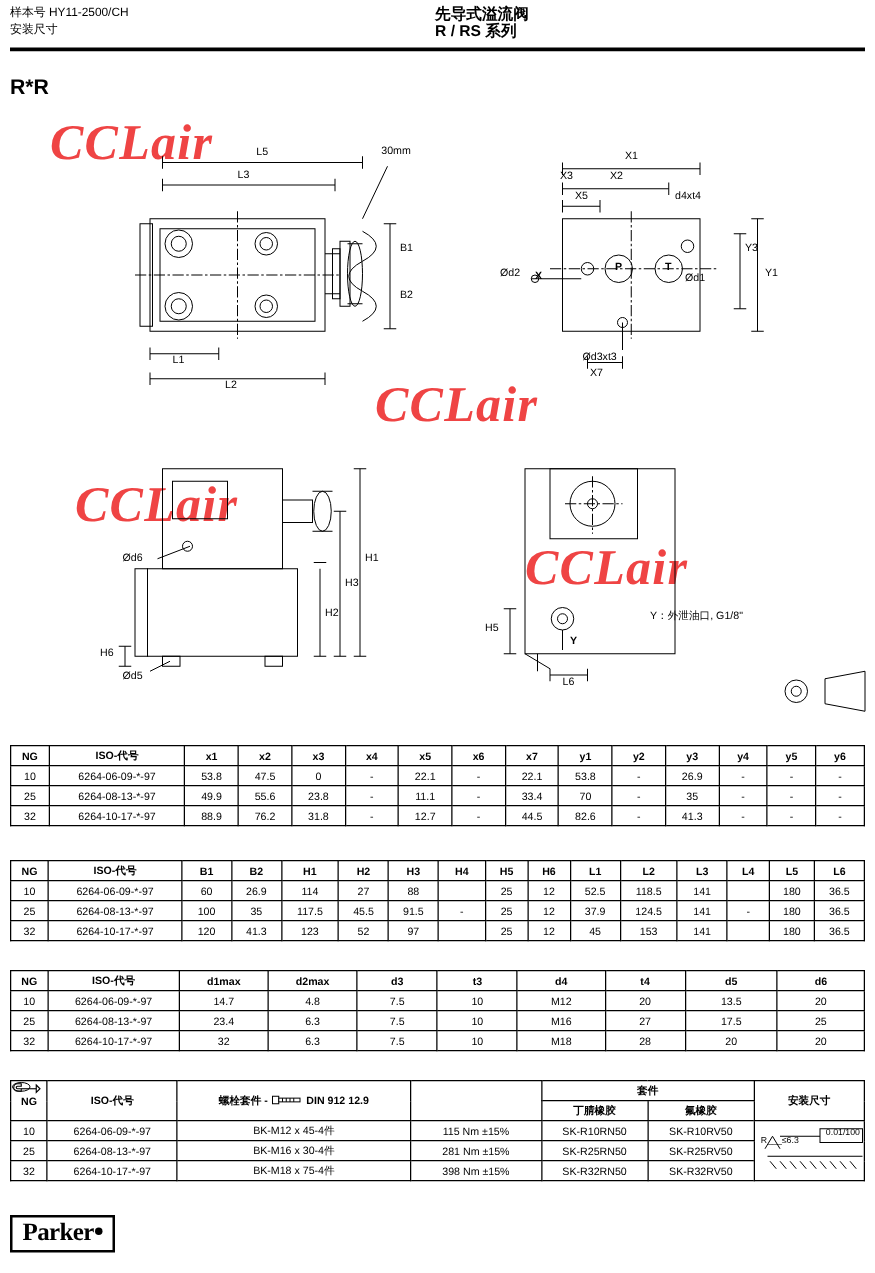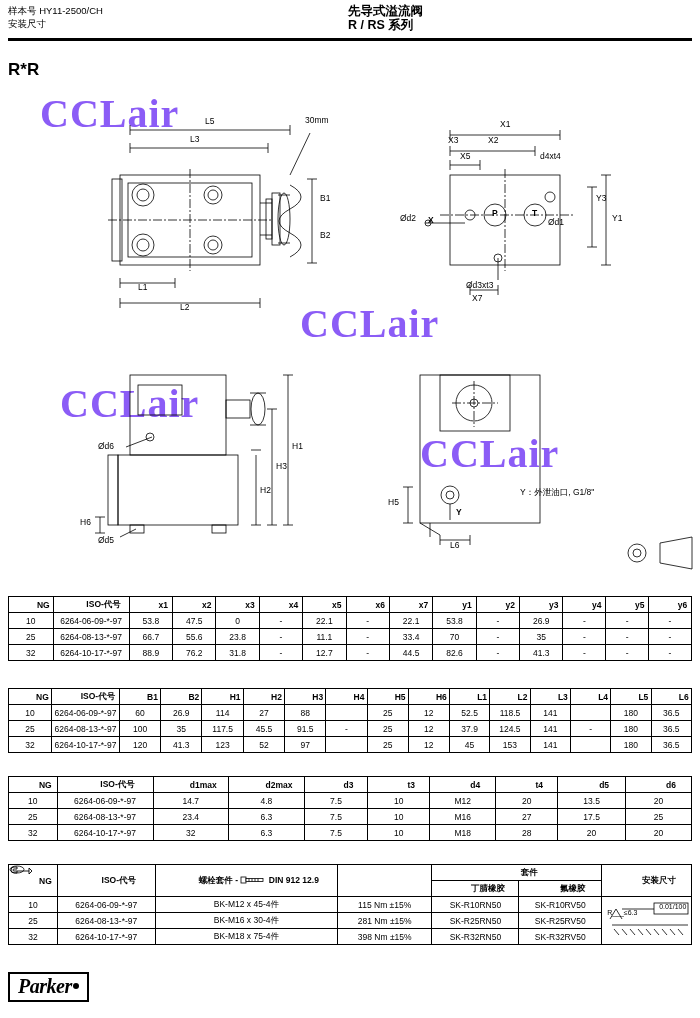--- a/index.html
+++ b/index.html
@@ -18,22 +18,23 @@
   .hdr{position:absolute;left:8px;top:4px;width:684px;}
   .hdr-left{position:absolute;left:0;top:0;font-size:9.5px;line-height:13px;}
   .hdr-center{position:absolute;left:340px;top:0;font-size:12.5px;font-weight:bold;line-height:14px;}
   .hdr-rule{position:absolute;left:8px;top:38px;width:684px;height:3px;background:#000;}
   .sect-title{position:absolute;left:8px;top:60px;font-size:17px;font-weight:bold;}
 
   
   .wm{
     position:absolute;
     font-family:"Liberation Serif", serif;
+    font-style:italic;
     font-weight:bold;
-    color:#8b5cf6;
+    color:#ef4444;
     font-size:40px;
     letter-spacing:1px;
     white-space:nowrap;
     z-index:0;
     pointer-events:none;
   }
   .wm.small{font-size:30px;}
 
   
   .draw{position:absolute;left:0;top:75px;width:700px;height:480px;z-index:2;}
@@ -44,34 +45,33 @@
   table{border-collapse:collapse;position:absolute;background:#fff;}
   table td,table th{
     border:1px solid #000;
     font-size:8.5px;
     text-align:center;
     padding:1px 2px;
     height:13px;
     font-weight:normal;
     white-space:nowrap;
   }
-  table th{font-weight:bold;padding-left:27px;}
+  table th{font-weight:bold;}
   .note{position:absolute;font-size:8.5px;}
 
   
   .footer{position:absolute;left:8px;top:972px;}
   .parker-box{
     border:2px solid #000;
     display:inline-block;
     padding:1px 8px 2px 8px;
     background:#fff;
   }
   .parker-txt{
     font-family:"Liberation Serif", serif;
-    font-style:italic;
     font-weight:bold;
     font-size:20px;
     letter-spacing:-0.5px;
   }
   .parker-dot{
     display:inline-block;width:6px;height:6px;border-radius:50%;
     background:#000;vertical-align:super;margin-left:1px;
   }
   svg{position:absolute;left:0;top:0;overflow:visible;}
 </style>
@@ -316,21 +316,21 @@
         <td>53.8</td>
         <td>-</td>
         <td>26.9</td>
         <td>-</td>
         <td>-</td>
         <td>-</td>
       </tr>
       <tr>
         <td>25</td>
         <td>6264-08-13-*-97</td>
-        <td>66.7</td>
+        <td>49.9</td>
         <td>55.6</td>
         <td>23.8</td>
         <td>-</td>
         <td>11.1</td>
         <td>-</td>
         <td>33.4</td>
         <td>70</td>
         <td>-</td>
         <td>35</td>
         <td>-</td>

